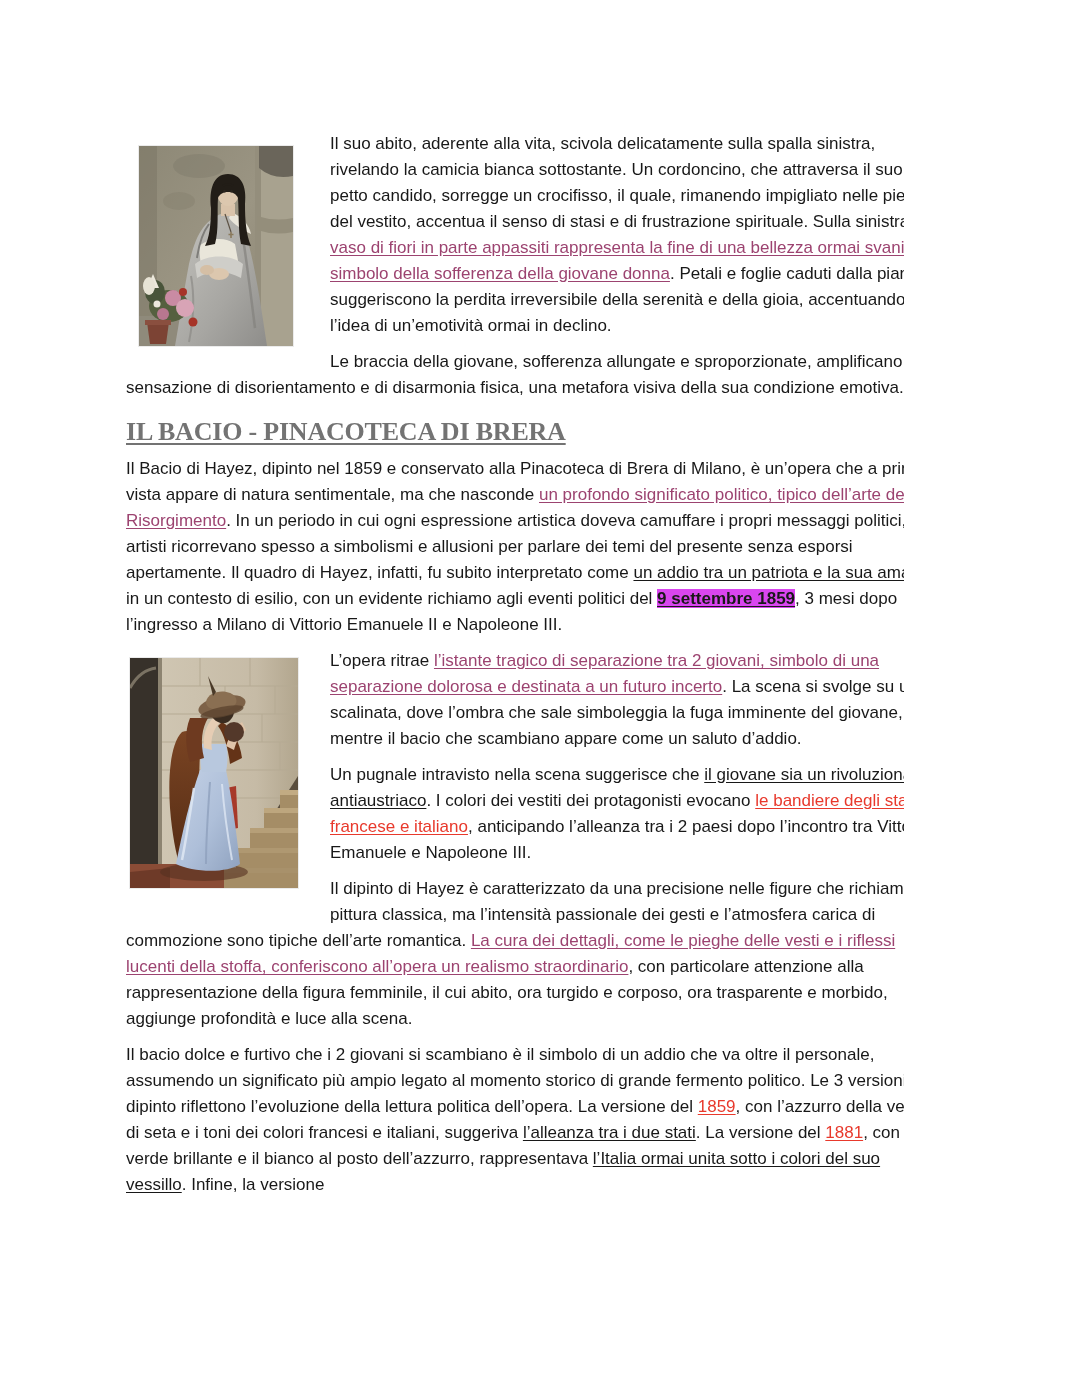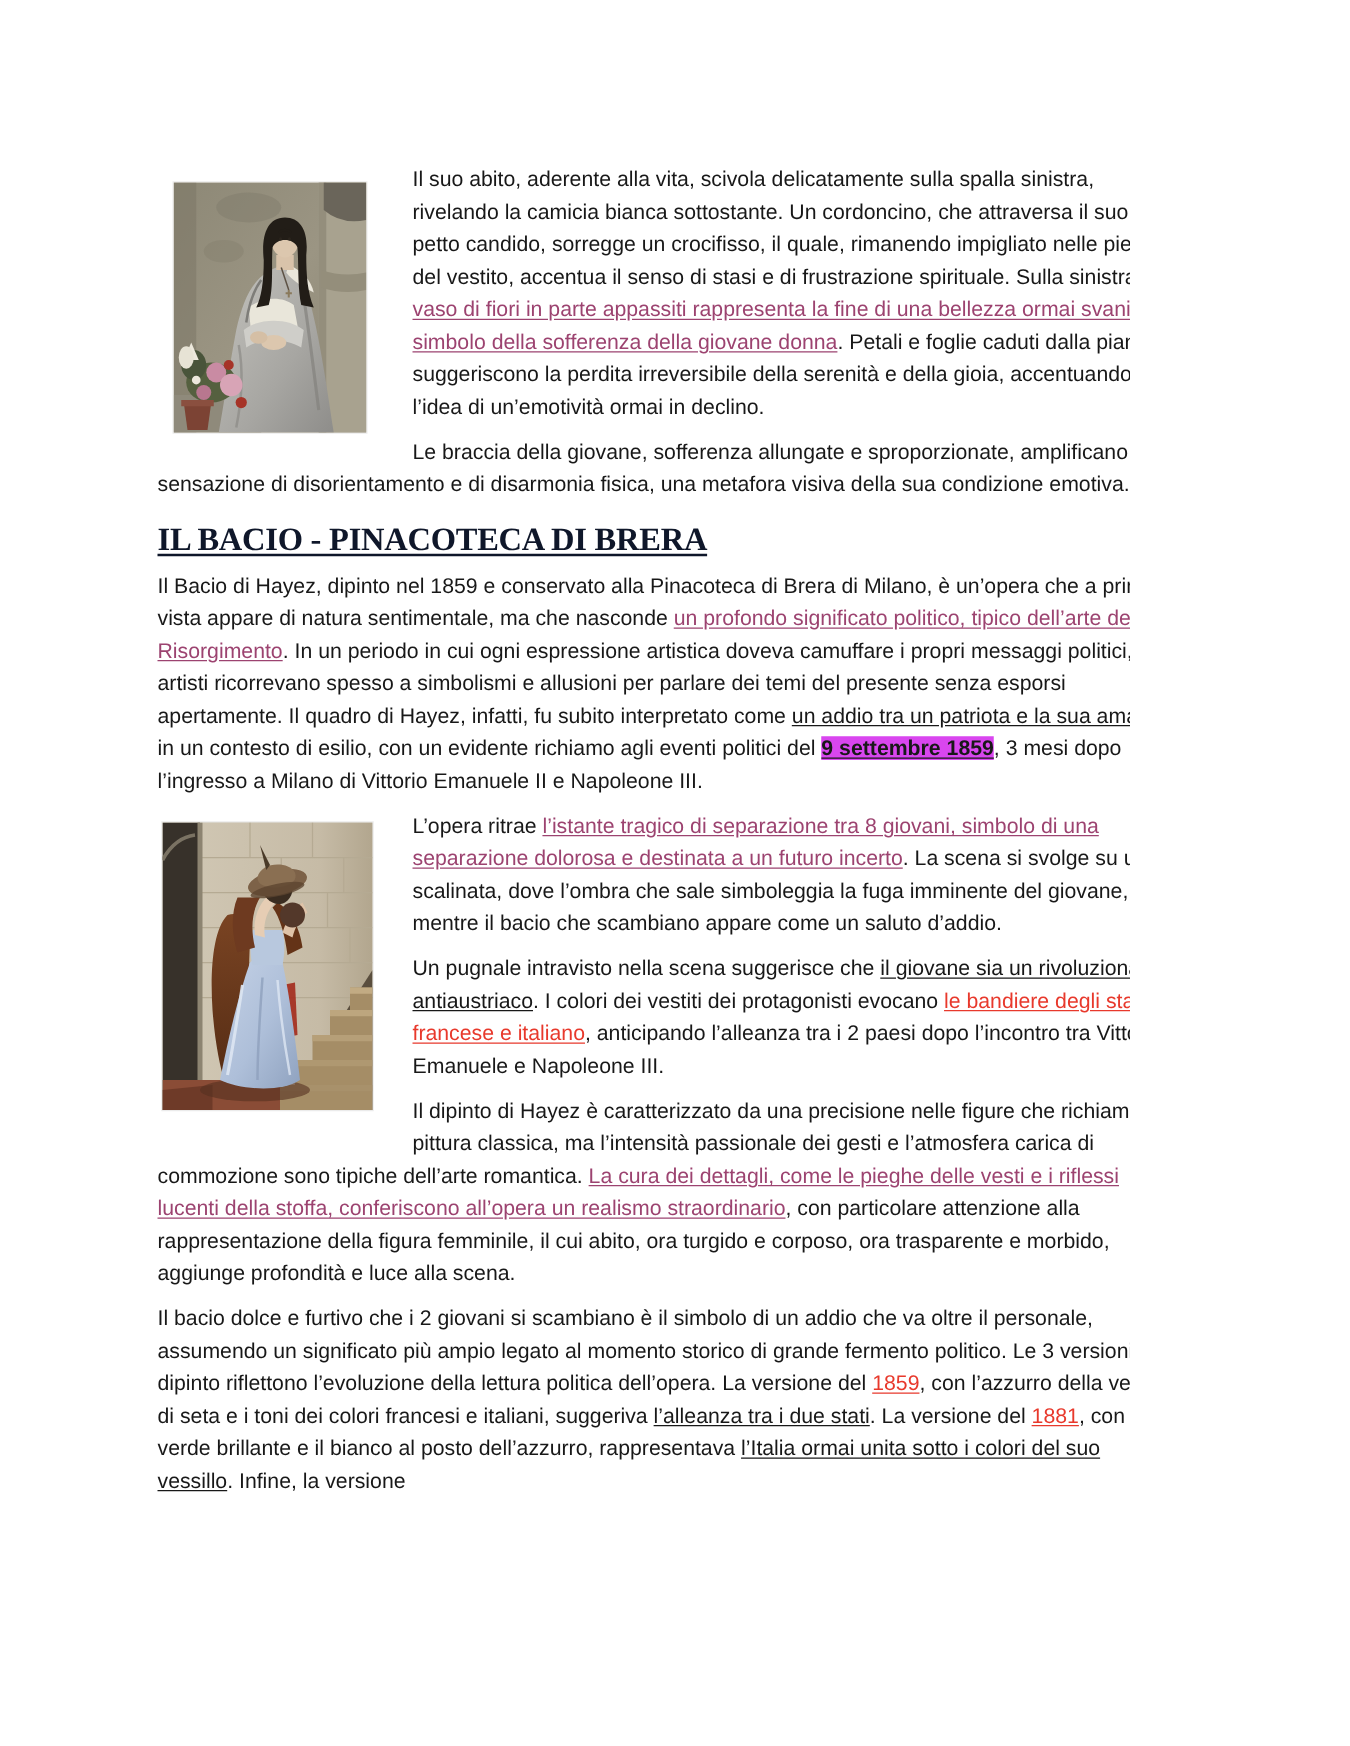--- a/index.html
+++ b/index.html
@@ -15,21 +15,21 @@
     position:absolute;
     left:126px;top:131px;width:814px;
     font-size:17px;line-height:26px;
   }
   .content p{margin:0 0 10px 0;}
   h2.doc-heading{
     font-family:"Liberation Serif","DejaVu Serif",serif;
     font-weight:700;
     font-size:26px;line-height:32px;
     letter-spacing:-0.2px;
-    color:#0f172a;
+    color:#737373;
     text-decoration:underline;
     text-decoration-thickness:2px;
     text-underline-offset:3px;
     margin:15px 0 8px 0;
   }
   .fig{
     float:left;
     background:#cfc9bc;
     box-shadow:0 0 0 1px rgba(0,0,0,0.08);
   }
@@ -204,21 +204,21 @@
         <circle cx="104" cy="74" r="10" fill="#53382a"></circle>
         <path d="M78 48 C84 40 96 40 102 46 C106 52 104 60 98 64 C90 68 80 62 78 48 Z" fill="#3a2c20"></path>
 
         <ellipse cx="92" cy="48" rx="24" ry="10" fill="#7d6248" transform="rotate(-12 92 48)"></ellipse>
         <path d="M76 44 C78 32 100 30 106 40 C108 46 104 50 92 52 C82 52 76 50 76 44 Z" fill="#8a6f52"></path>
         <path d="M83 38 L78 18 L86 34 Z" fill="#4a3a28"></path>
         <ellipse cx="92" cy="54" rx="22" ry="5" fill="#5d452f" transform="rotate(-12 92 54)" opacity="0.8"></ellipse>
       </svg>
     </span>
 
-    <p><span class="seg-plain">L’opera ritrae </span><span class="seg-plum">l’istante tragico di separazione tra 8 giovani, simbolo di una separazione dolorosa e destinata a un futuro incerto</span><span class="seg-plain">. La scena si svolge su una scalinata, dove l’ombra che sale simboleggia la fuga imminente del giovane, mentre il bacio che scambiano appare come un saluto d’addio.</span></p>
+    <p><span class="seg-plain">L’opera ritrae </span><span class="seg-plum">l’istante tragico di separazione tra 2 giovani, simbolo di una separazione dolorosa e destinata a un futuro incerto</span><span class="seg-plain">. La scena si svolge su una scalinata, dove l’ombra che sale simboleggia la fuga imminente del giovane, mentre il bacio che scambiano appare come un saluto d’addio.</span></p>
 
     <p><span class="seg-plain">Un pugnale intravisto nella scena suggerisce che </span><span class="seg-underline">il giovane sia un rivoluzionario antiaustriaco</span><span class="seg-plain">. I colori dei vestiti dei protagonisti evocano </span><span class="seg-red">le bandiere degli stati francese e italiano</span><span class="seg-plain">, anticipando l’alleanza tra i 2 paesi dopo l’incontro tra Vittorio Emanuele e Napoleone III.</span></p>
 
     <p><span class="seg-plain">Il dipinto di Hayez è caratterizzato da una precisione nelle figure che richiama la pittura classica, ma l’intensità passionale dei gesti e l’atmosfera carica di commozione sono tipiche dell’arte romantica. </span><span class="seg-plum">La cura dei dettagli, come le pieghe delle vesti e i riflessi lucenti della stoffa, conferiscono all’opera un realismo straordinario</span><span class="seg-plain">, con particolare attenzione alla rappresentazione della figura femminile, il cui abito, ora turgido e corposo, ora trasparente e morbido, aggiunge profondità e luce alla scena.</span></p>
 
     <p><span class="seg-plain">Il bacio dolce e furtivo che i 2 giovani si scambiano è il simbolo di un addio che va oltre il personale, assumendo un significato più ampio legato al momento storico di grande fermento politico. Le 3 versioni del dipinto riflettono l’evoluzione della lettura politica dell’opera. La versione del </span><span class="seg-red">1859</span><span class="seg-plain">, con l’azzurro della veste di seta e i toni dei colori francesi e italiani, suggeriva </span><span class="seg-underline">l’alleanza tra i due stati</span><span class="seg-plain">. La versione del </span><span class="seg-red">1881</span><span class="seg-plain">, con il verde brillante e il bianco al posto dell’azzurro, rappresentava </span><span class="seg-underline">l’Italia ormai unita sotto i colori del suo vessillo</span><span class="seg-plain">. Infine, la versione</span></p>
 
   </div>
 </div>
 

